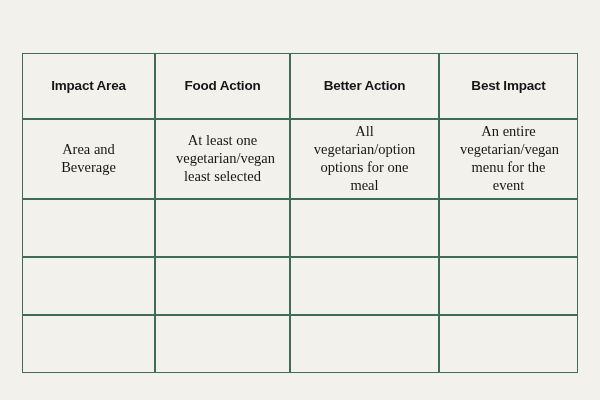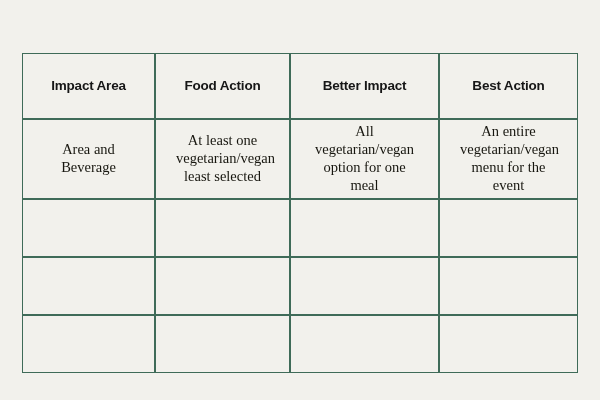--- a/index.html
+++ b/index.html
@@ -91,37 +91,37 @@
       </colgroup>
       <thead>
         <tr>
           <th>
             <span class="cell-text">Impact Area</span>
           </th>
           <th>
             <span class="cell-text">Food Action</span>
           </th>
           <th>
-            <span class="cell-text">Better Impact</span>
+            <span class="cell-text">Better Action</span>
           </th>
           <th>
-            <span class="cell-text">Best Action</span>
+            <span class="cell-text">Best Impact</span>
           </th>
         </tr>
       </thead>
       <tbody>
         <tr class="row-filled">
           <td>
             <span class="cell-text">Area and Beverage</span>
           </td>
           <td>
             <span class="cell-text">At least one vegetarian/vegan least selected</span>
           </td>
           <td>
-            <span class="cell-text">All vegetarian/vegan option for one meal</span>
+            <span class="cell-text">All vegetarian/option options for one meal</span>
           </td>
           <td>
             <span class="cell-text">An entire vegetarian/vegan menu for the event</span>
           </td>
         </tr>
         <tr class="row-empty">
           <td>
             <span class="cell-text"></span>
           </td>
           <td>

